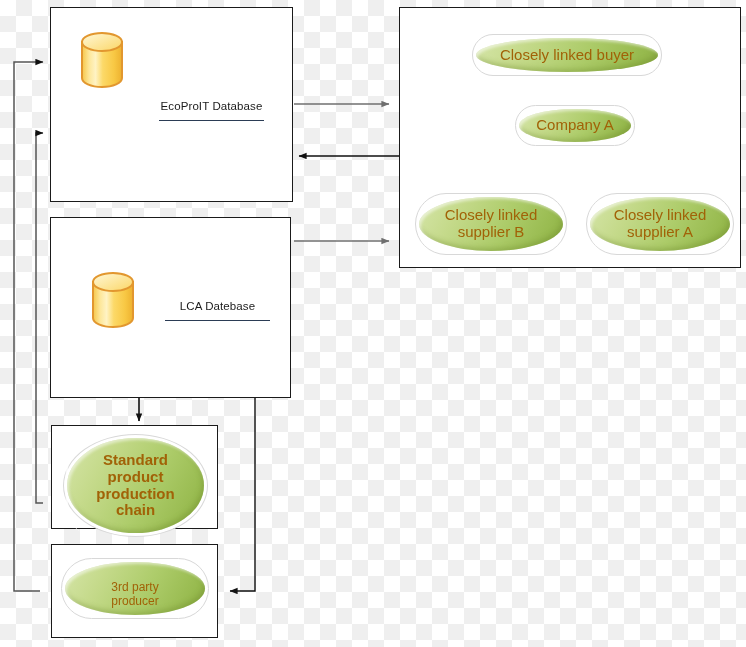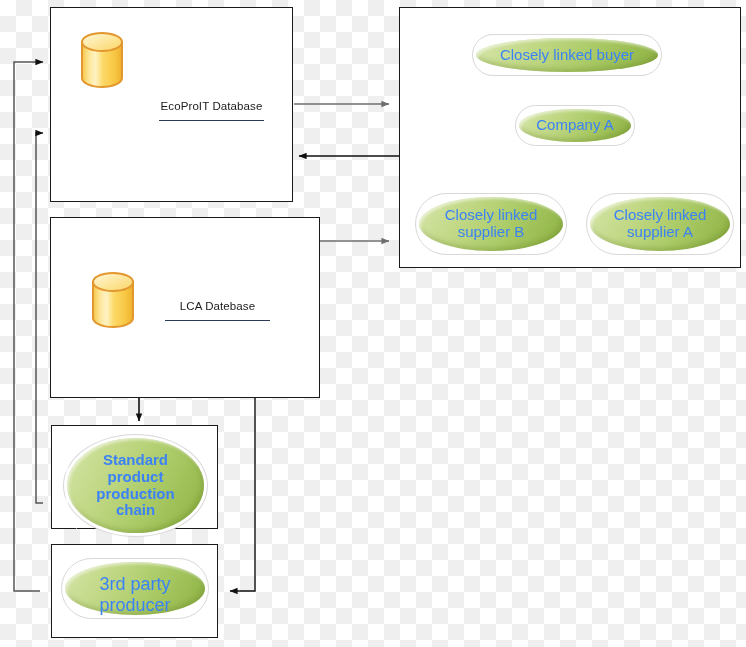--- a/index.html
+++ b/index.html
@@ -90,21 +90,21 @@
     position: absolute;
     left: -2px; top: 1px;
     width: 26%; height: calc(100% - 2px);
     border-radius: 50%;
     border-left: 2.5px solid rgba(255,255,255,.75);
     box-sizing: border-box;
   }
   .node .lbl {
     position: relative;
     z-index: 2;
-    color: #3b82f6;
+    color: #a16207;
     text-align: center;
     line-height: 1.12;
     white-space: pre-line;
   }
 </style>
 </head>
 <body>
 
 <div id="canvas">
 
@@ -156,21 +156,21 @@
           <stop offset="0" stop-color="#fff8d8"></stop>
           <stop offset="1" stop-color="#fbd665"></stop>
         </linearGradient>
       </defs>
       <path d="M3,11 L3,47 A20,9 0 0 0 43,47 L43,11 Z" fill="url(#cylBody1)" stroke="#e2972f" stroke-width="2"></path>
       <ellipse cx="23" cy="11" rx="20" ry="9" fill="url(#cylTop1)" stroke="#e2972f" stroke-width="2"></ellipse>
     </svg>
     <div class="db-caption" style="left:108px; top:92px; width:105px;">EcoProIT Database</div>
   </div>
 
-  <div class="panel" style="left:50px; top:217px; width:270px; height:181px;">
+  <div class="panel" style="left:50px; top:217px; width:241px; height:181px;">
     <svg class="cylinder" style="left:39px; top:53px;" viewBox="0 0 46 58" xmlns="http://www.w3.org/2000/svg">
       <defs>
         <linearGradient id="cylBody2" x1="0" y1="0" x2="1" y2="0">
           <stop offset="0" stop-color="#f6c648"></stop>
           <stop offset="0.18" stop-color="#fde79a"></stop>
           <stop offset="0.34" stop-color="#fff3c4"></stop>
           <stop offset="0.52" stop-color="#fcd968"></stop>
           <stop offset="0.8" stop-color="#f8c844"></stop>
           <stop offset="1" stop-color="#edb12f"></stop>
         </linearGradient>
@@ -191,21 +191,21 @@
       <span class="lbl" style="font-size:15px;">Standard
 product
 production
 chain</span>
     </div>
   </div>
 
   <div class="panel" style="left:51px; top:544px; width:167px; height:94px;">
     <div class="node pill" style="left:9px; top:13px; width:148px; height:61px;">
       <span class="ell"></span>
-      <span class="lbl" style="font-size:18px;margin-top:12px;">3rd party
+      <span class="lbl" style="font-size:12px;margin-top:12px;">3rd party
 producer</span>
     </div>
   </div>
 
   <div class="panel" style="left:399px; top:7px; width:342px; height:261px;">
 
     <div class="node pill" style="left:72px; top:26px; width:190px; height:42px;">
       <span class="ell"></span>
       <span class="lbl" style="font-size:15px;">Closely linked buyer</span>
     </div>

